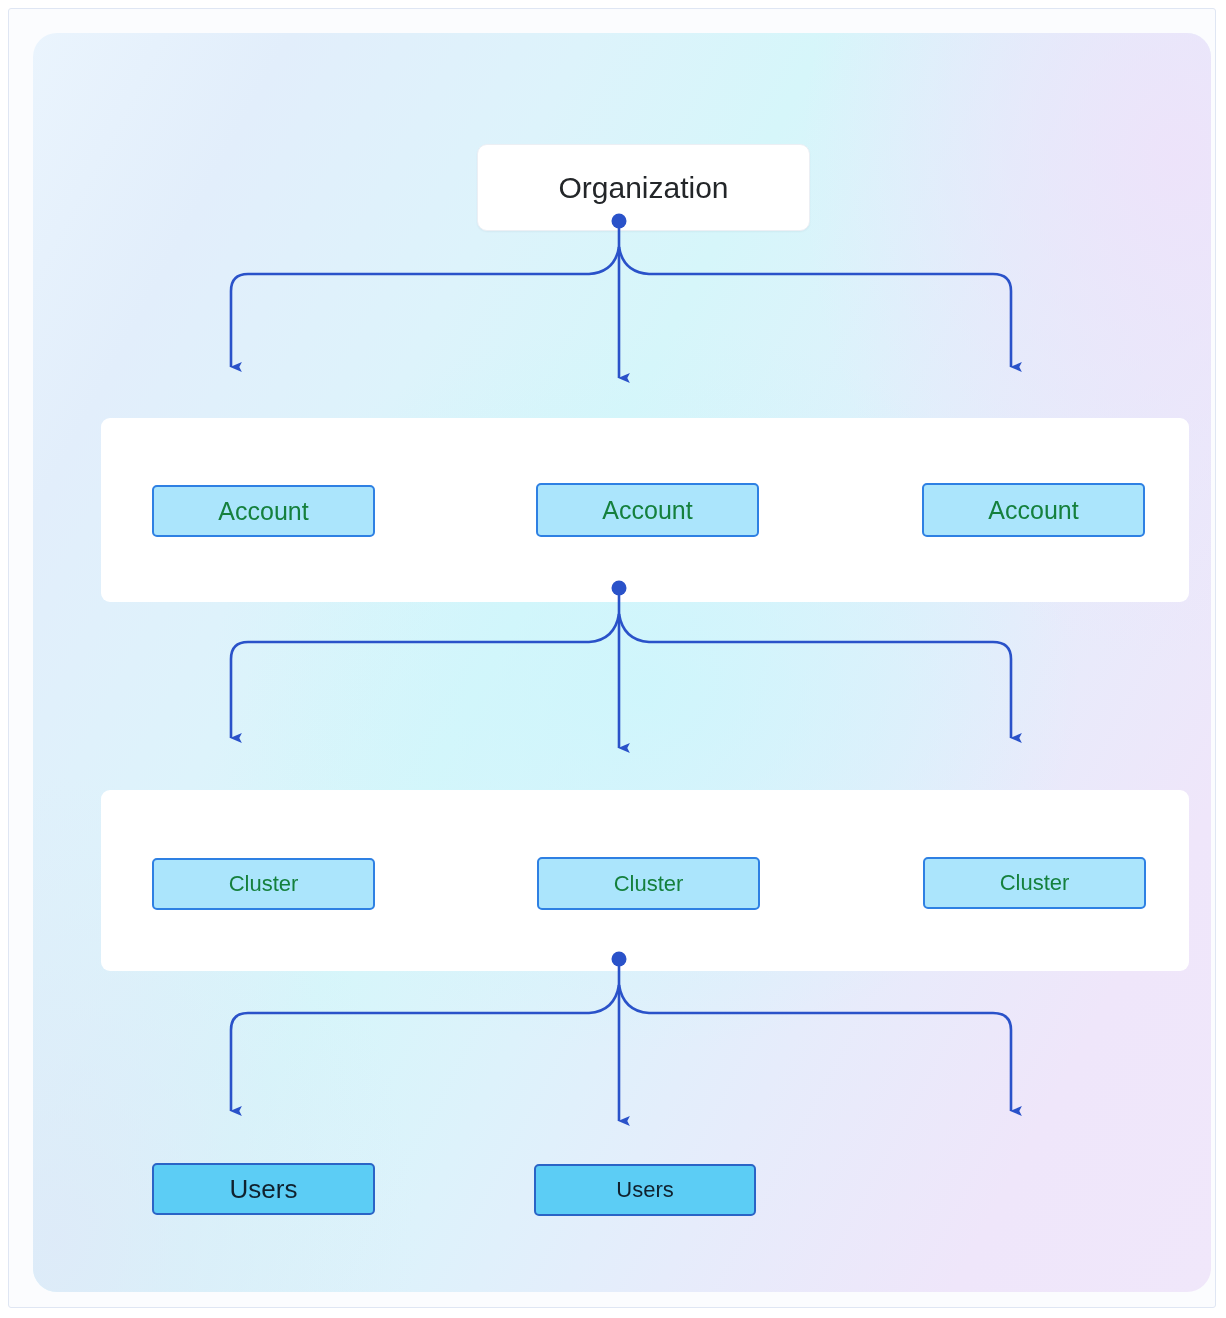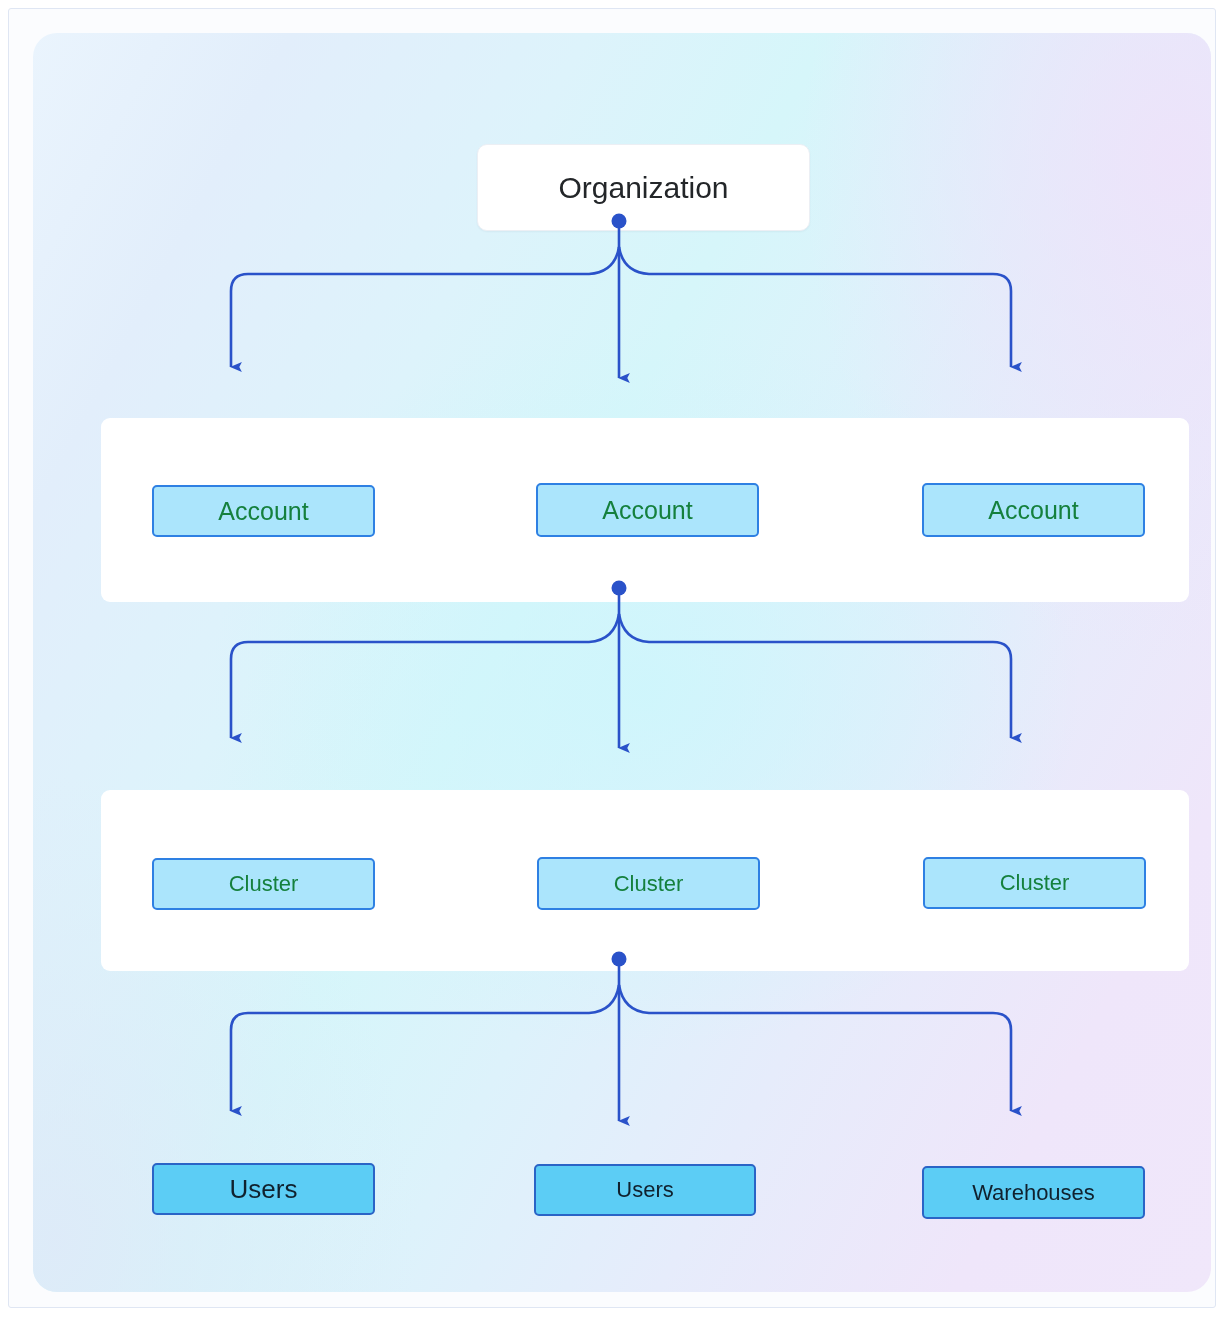--- a/index.html
+++ b/index.html
@@ -211,16 +211,15 @@
     <div class="node box-light" id="account-2">Account</div>
 
     <div class="group-panel" id="cluster-panel"></div>
 
     <div class="node box-light" id="cluster-0">Cluster</div>
     <div class="node box-light" id="cluster-1">Cluster</div>
     <div class="node box-light" id="cluster-2">Cluster</div>
 
     <div class="node box-strong" id="leaf-0">Users</div>
     <div class="node box-strong" id="leaf-1">Users</div>
-    <div class="node box-strong" id="leaf-2">Warehouses</div>
 
   </div>
 </div>
 
 </body></html>

